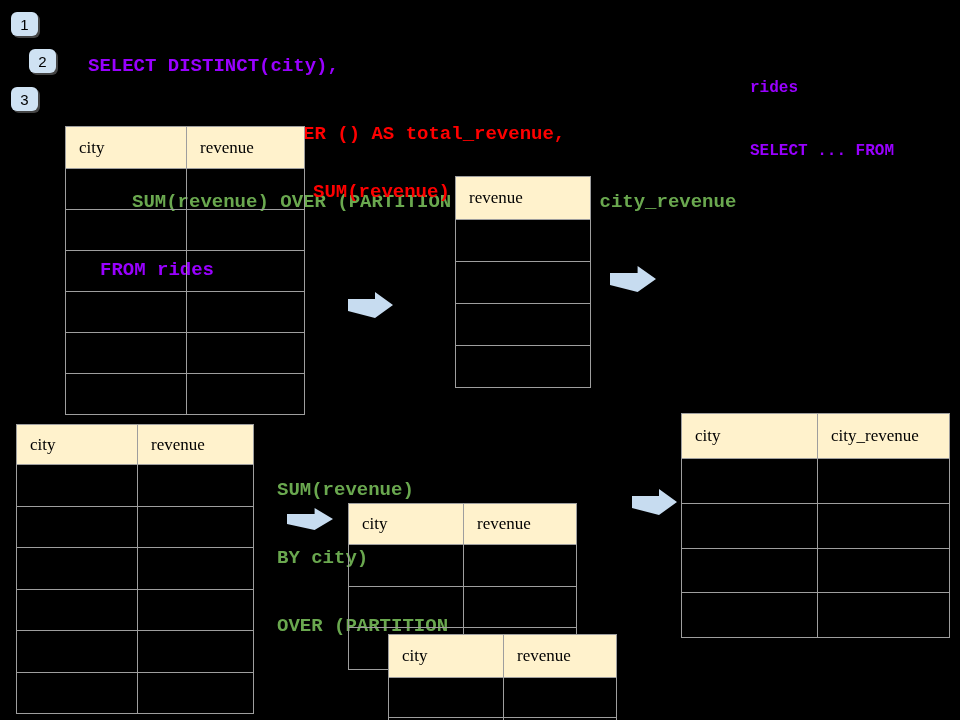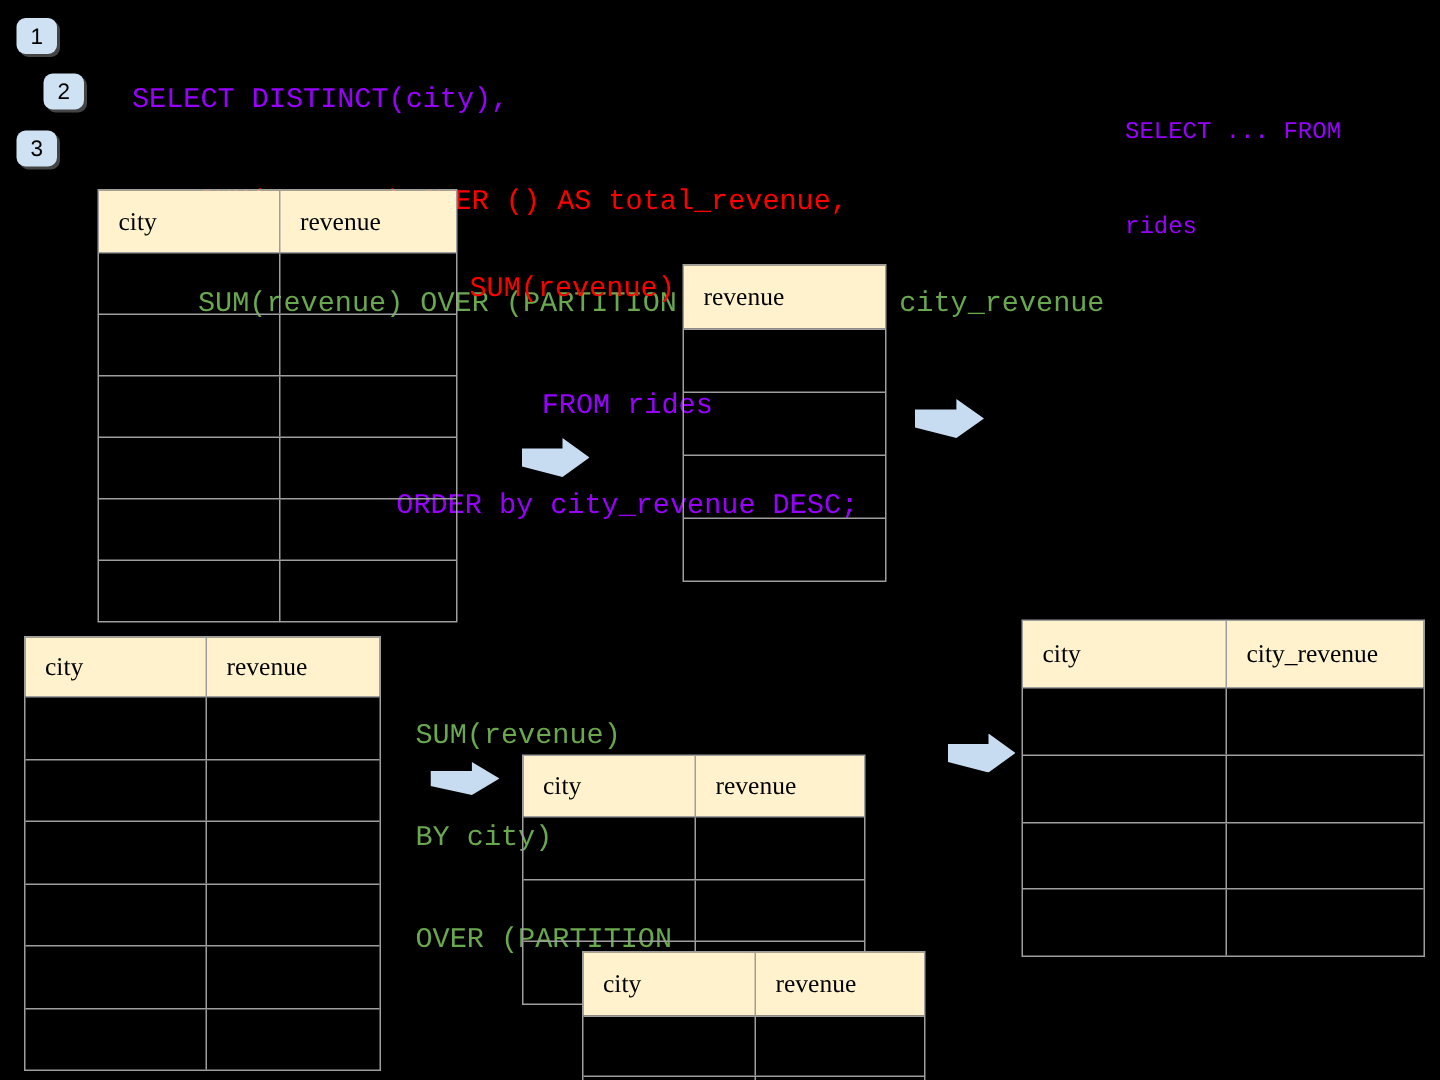--- a/index.html
+++ b/index.html
@@ -3,27 +3,27 @@
 <meta charset="utf-8">
 <style>
   html,body{margin:0;padding:0;background:#000;}
   #canvas{
     position:relative;width:960px;height:720px;background:var(--background,#000);
     overflow:hidden;font-family:"Liberation Sans",sans-serif;
   }
   
   .code{
     position:absolute;font-family:"Liberation Mono","DejaVu Sans Mono",monospace;
-    font-weight:normal;font-size:19px;line-height:22.6px;white-space:pre;
+    font-weight:bold;font-size:19px;line-height:22.6px;white-space:pre;
   }
   .code.small{font-size:16px;line-height:21px;}
   .purple{color:var(--purple,#9900FF);}
   .red{color:var(--red,#FF0000);}
   .green{color:var(--green,#6AA84F);}
-  .indent1{margin-left:12px;text-align:center;}
+  .indent1{margin-left:12px;}
   .indent2{margin-left:44px;}
   #sql-block{left:88px;top:10px;}
   #side-note{left:750px;top:36px;}
   #annotation-total{left:313px;top:136px;}
   #annotation-partition{left:277px;top:434px;}
   
   .badge{
     position:absolute;width:27px;height:24px;background:var(--badge_bg,#CFE2F3);
     border-radius:6px;display:flex;align-items:center;justify-content:center;
     color:#000;font-size:15px;box-shadow:2px 2px 0 rgba(80,80,80,.85);
@@ -88,26 +88,25 @@
 
   <div class="badge" id="badge-1">1</div>
   <div class="badge" id="badge-2">2</div>
   <div class="badge" id="badge-3">3</div>
 
   <div class="code" id="sql-block">
     <div class="purple">SELECT DISTINCT(city),</div>
     <div class="red indent2">SUM(revenue) OVER () AS total_revenue,</div>
     <div class="green indent2">SUM(revenue) OVER (PARTITION BY city) as city_revenue</div>
     <div class="purple indent1">FROM rides</div>
-    <div class="purple indent1">ORDER by city_revenue DESC;</div>
   </div>
 
   <div class="code small purple" id="side-note">
+    <div>rides</div>
     <div>SELECT ... FROM</div>
-    <div>rides</div>
   </div>
 
   <div class="code red" id="annotation-total">
     <div>SUM(revenue)</div>
   </div>
 
   <div class="code green" id="annotation-partition">
     <div>SUM(revenue)</div>
     <div>BY city)</div>
     <div>OVER (PARTITION</div>

